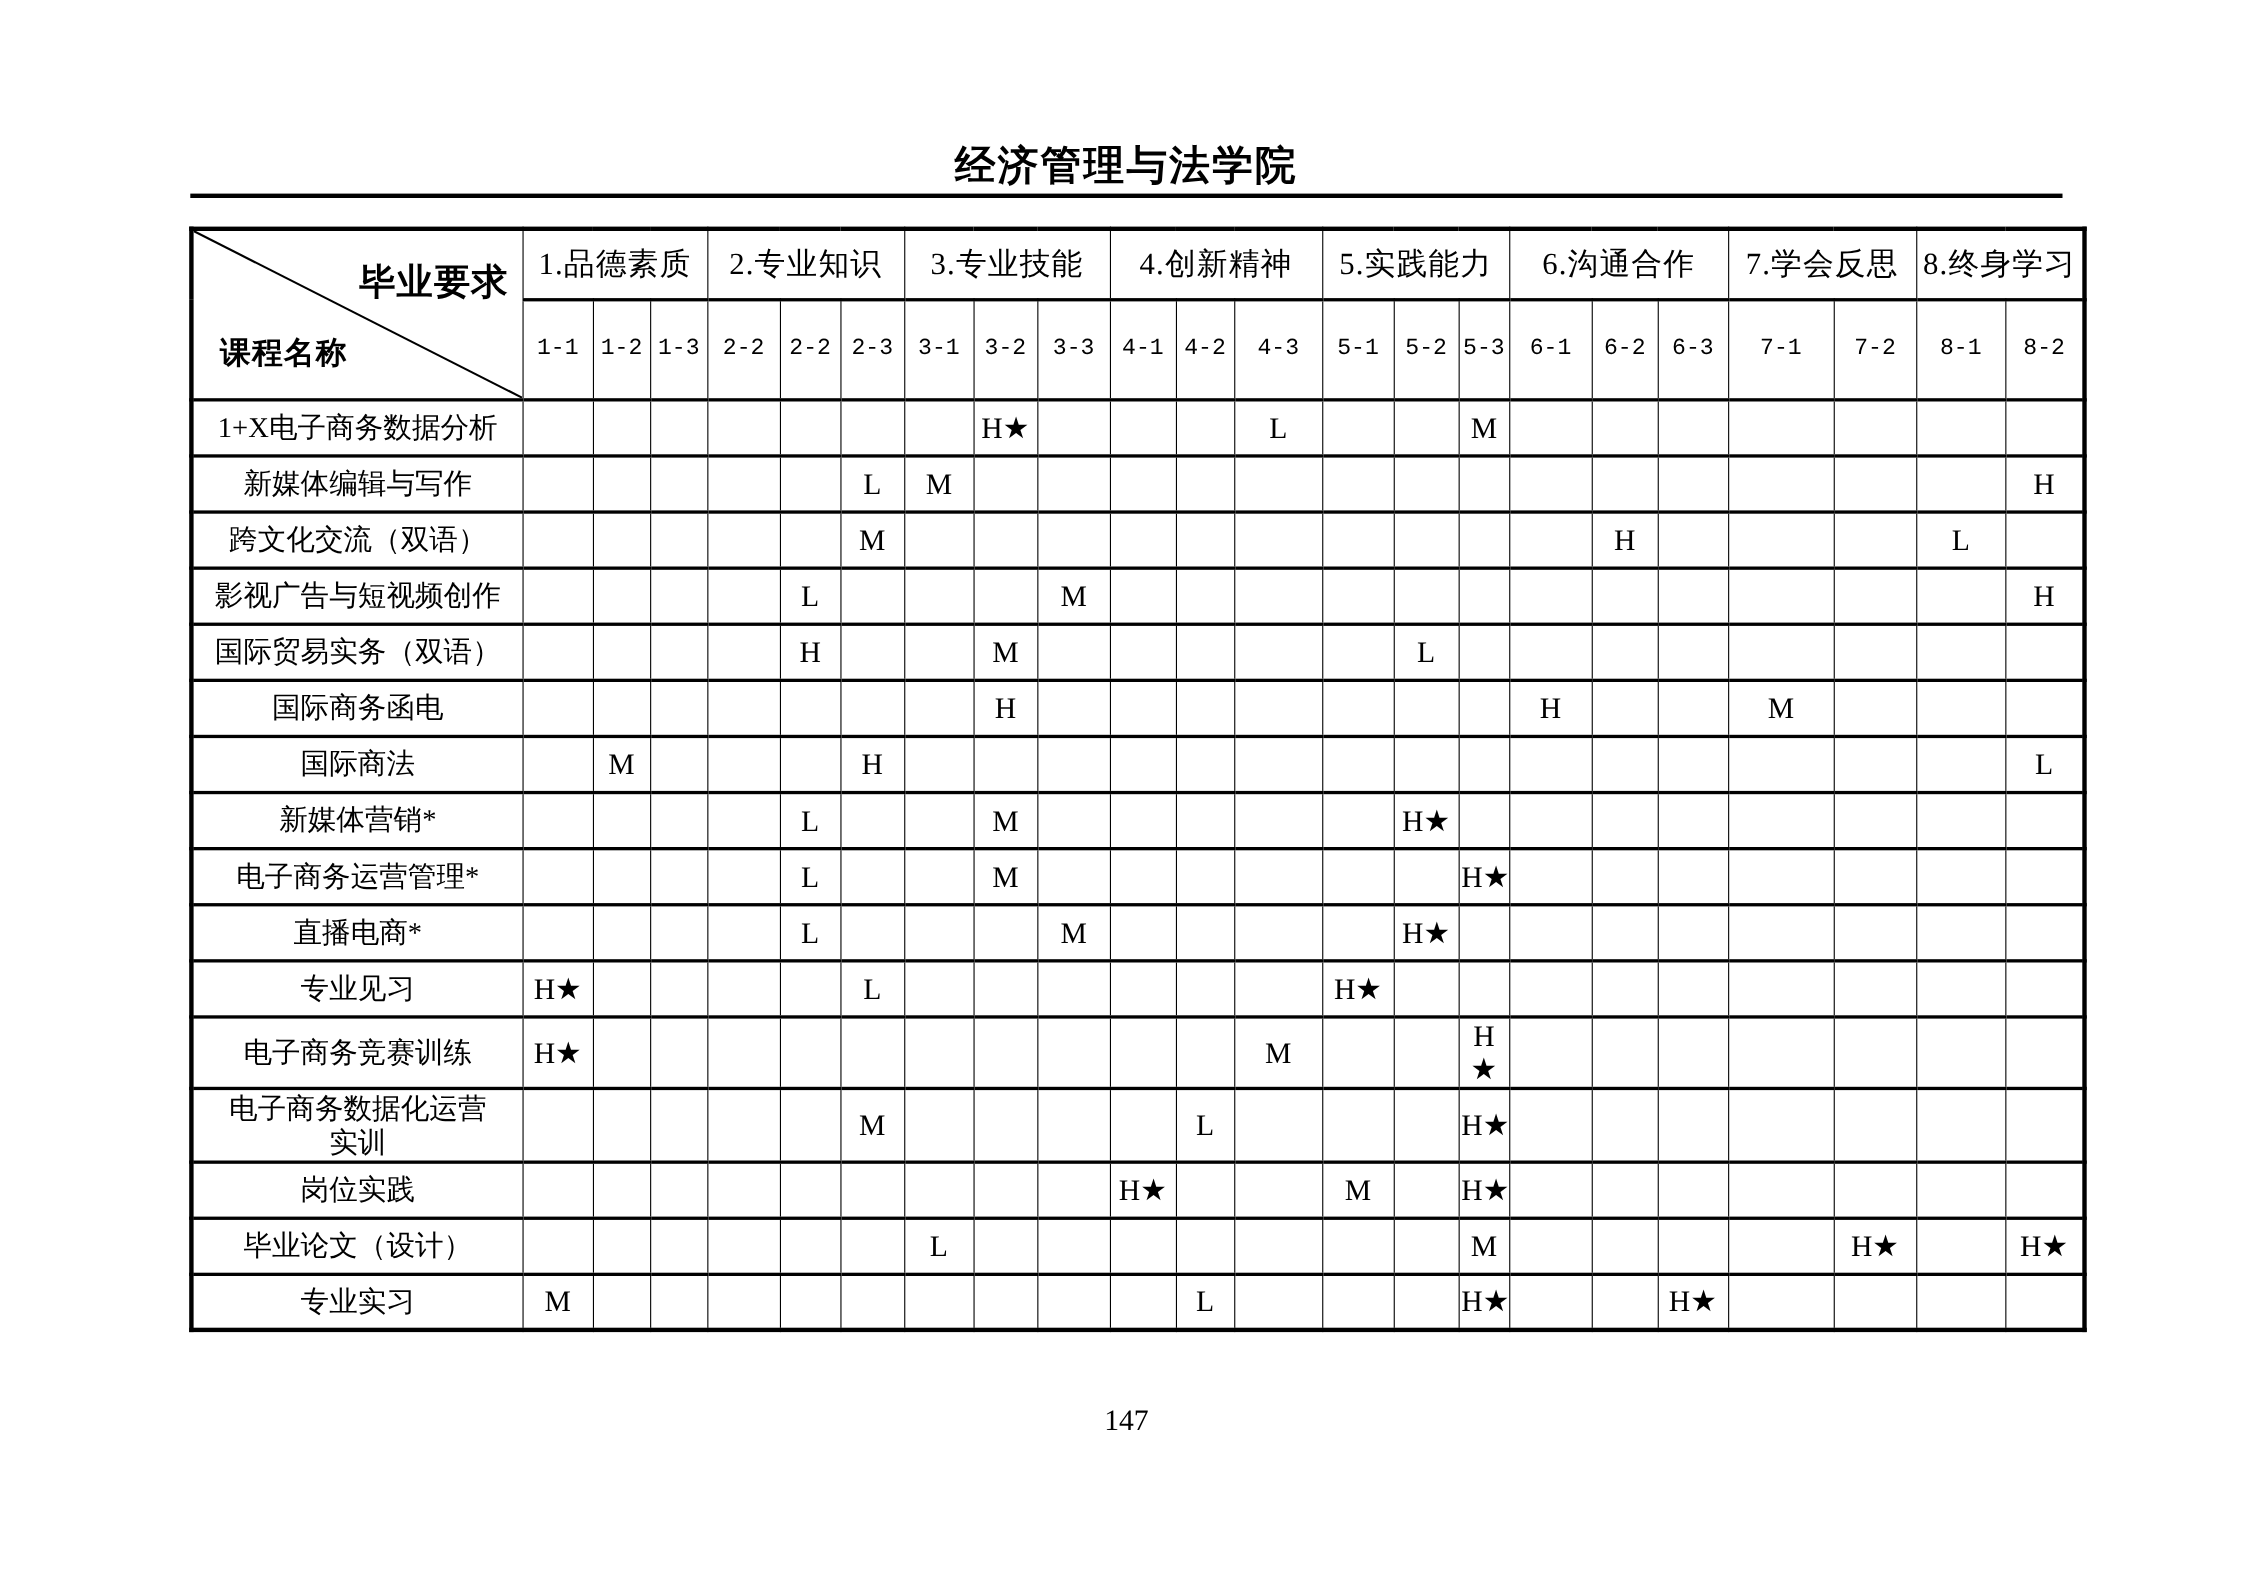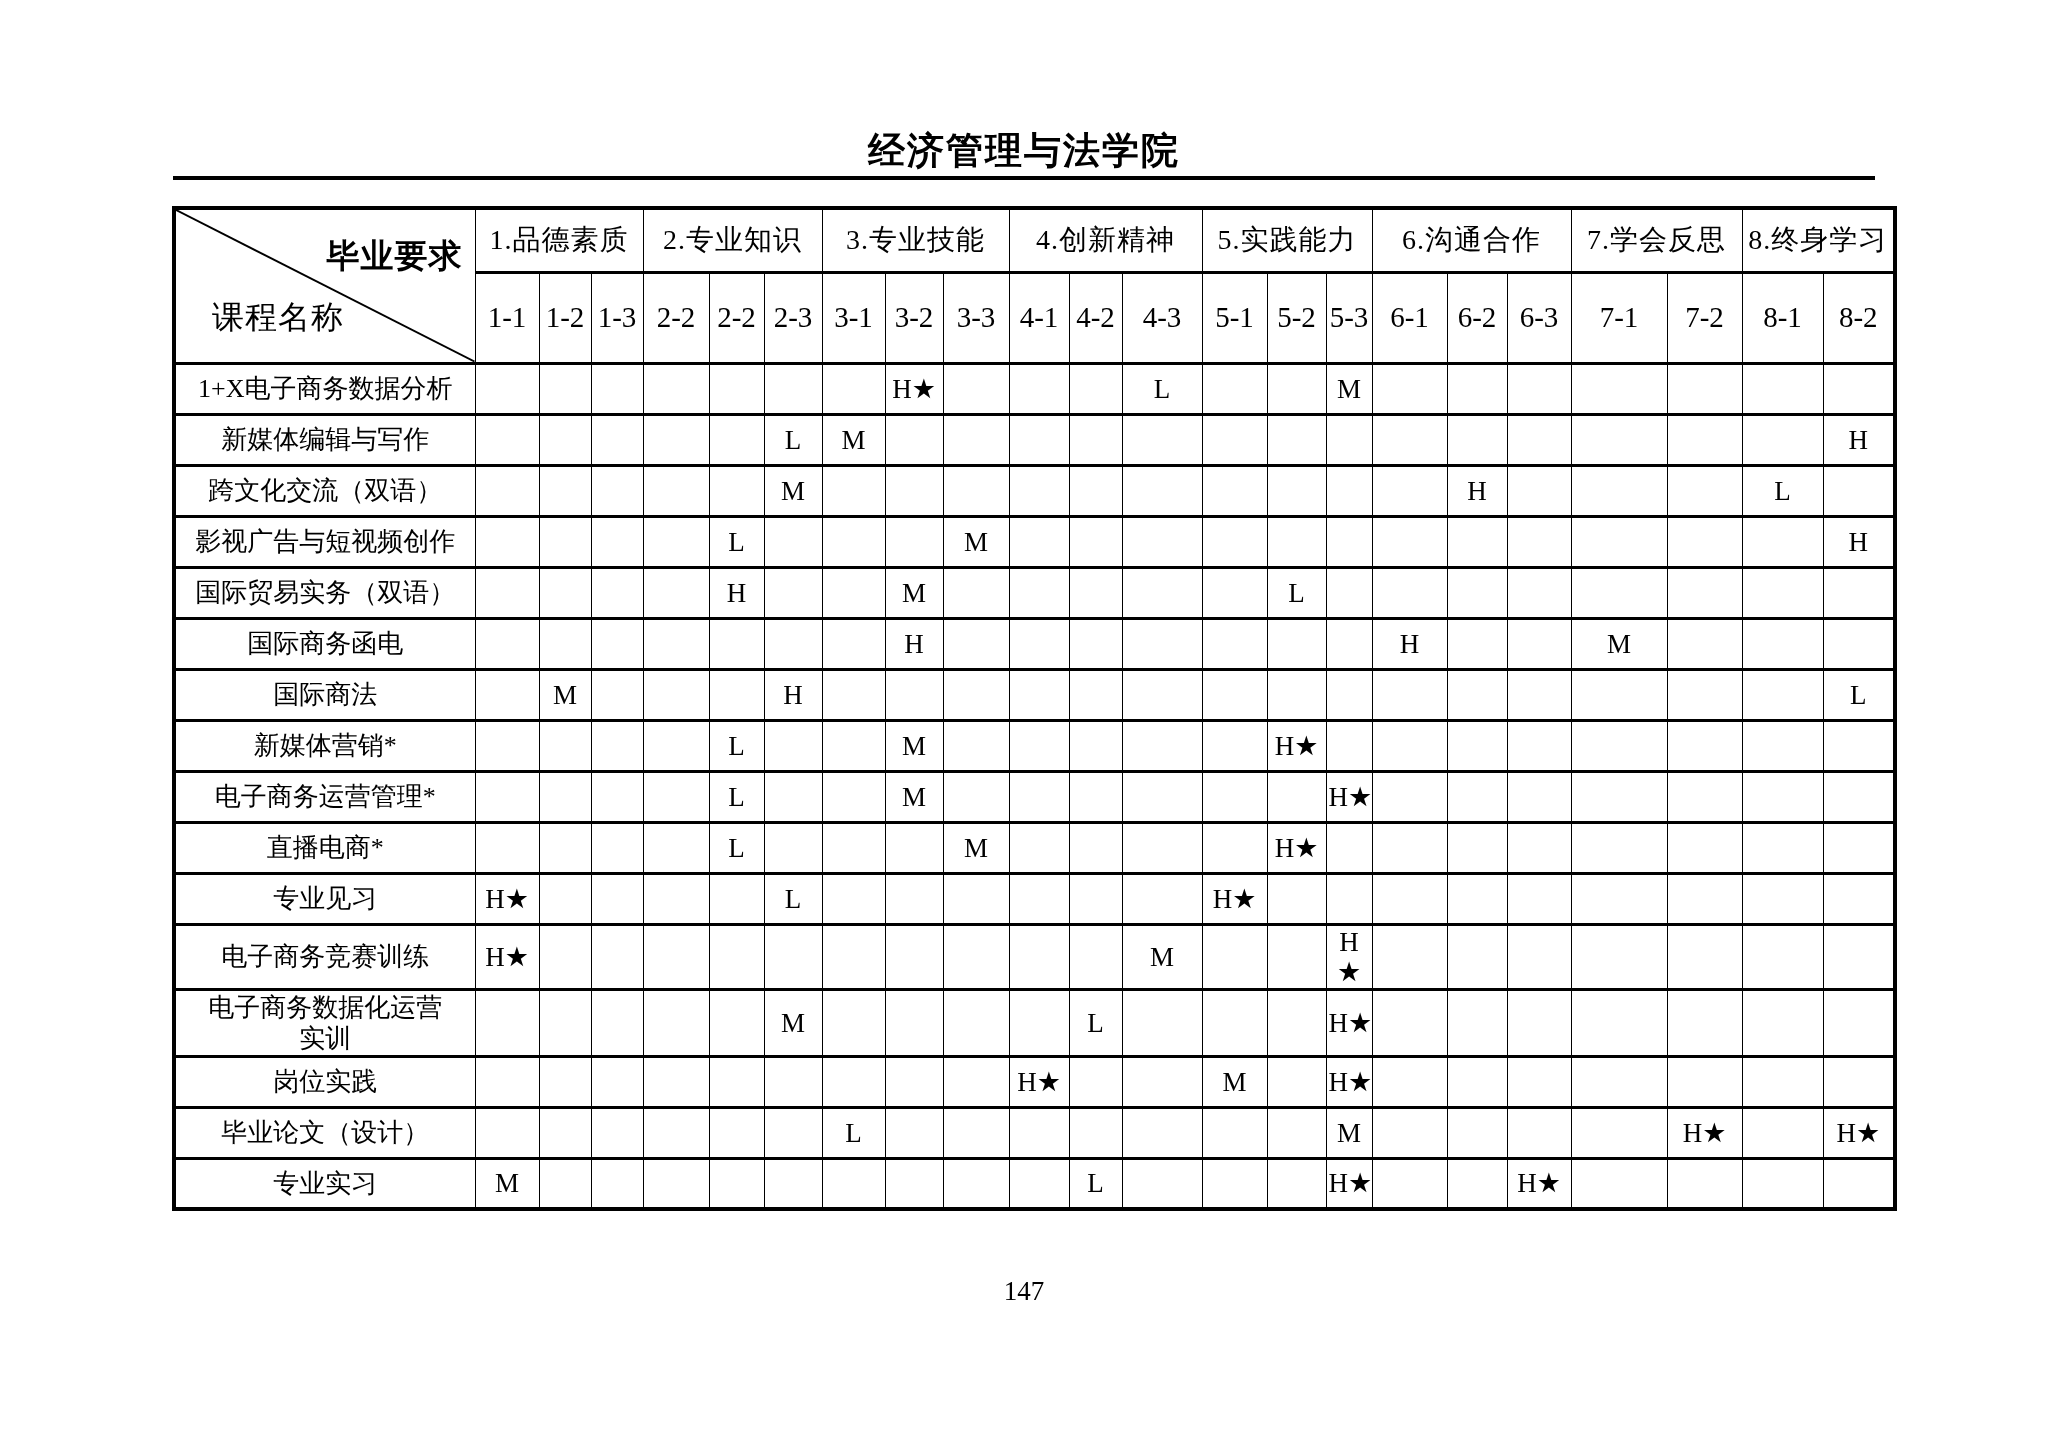--- a/index.html
+++ b/index.html
@@ -18,28 +18,28 @@
   }
   table.matrix th,table.matrix td{
     border:1px solid #000;border-top-width:3px;border-bottom-width:3px;
     padding:1px 2px;text-align:center;vertical-align:middle;white-space:pre-line;
     font-weight:400;
   }
   th.gstart,td.gstart{border-left-width:3px;}
   tr.groups-row{height:64px;}
   th.group{font-size:28px;font-weight:700;letter-spacing:1px;}
   tr.codes-row{height:91px;}
-  th.code{font-size:29px;font-weight:700;}
+  th.code{font-size:21px;font-weight:700;font-family:Liberation Mono, monospace;}
   tbody tr{height:51px;}
   td.course{font-size:26px;line-height:31px;}
   td.cell{font-size:27px;line-height:30px;font-family:"Liberation Serif","DejaVu Serif","DejaVu Sans",serif;}
   th.corner{position:relative;padding:0;}
   th.corner svg{position:absolute;left:0;top:0;width:100%;height:100%;display:block;}
   .corner-top{position:absolute;top:24px;right:12px;font-size:33px;font-weight:700;letter-spacing:1px;}
-  .corner-bottom{position:absolute;bottom:22px;left:36px;font-size:32px;font-weight:400;letter-spacing:1px;}
+  .corner-bottom{position:absolute;bottom:22px;left:24px;font-size:28px;font-weight:700;letter-spacing:1px;}
   .page-number{position:absolute;top:1276px;left:0;width:2048px;text-align:center;font-size:27px;}
 </style>
 </head>
 <body>
 
 <div class="page">
   <h1 class="doc-title">经济管理与法学院</h1>
   <div class="title-rule"></div>
 
   <table class="matrix" id="matrix">

